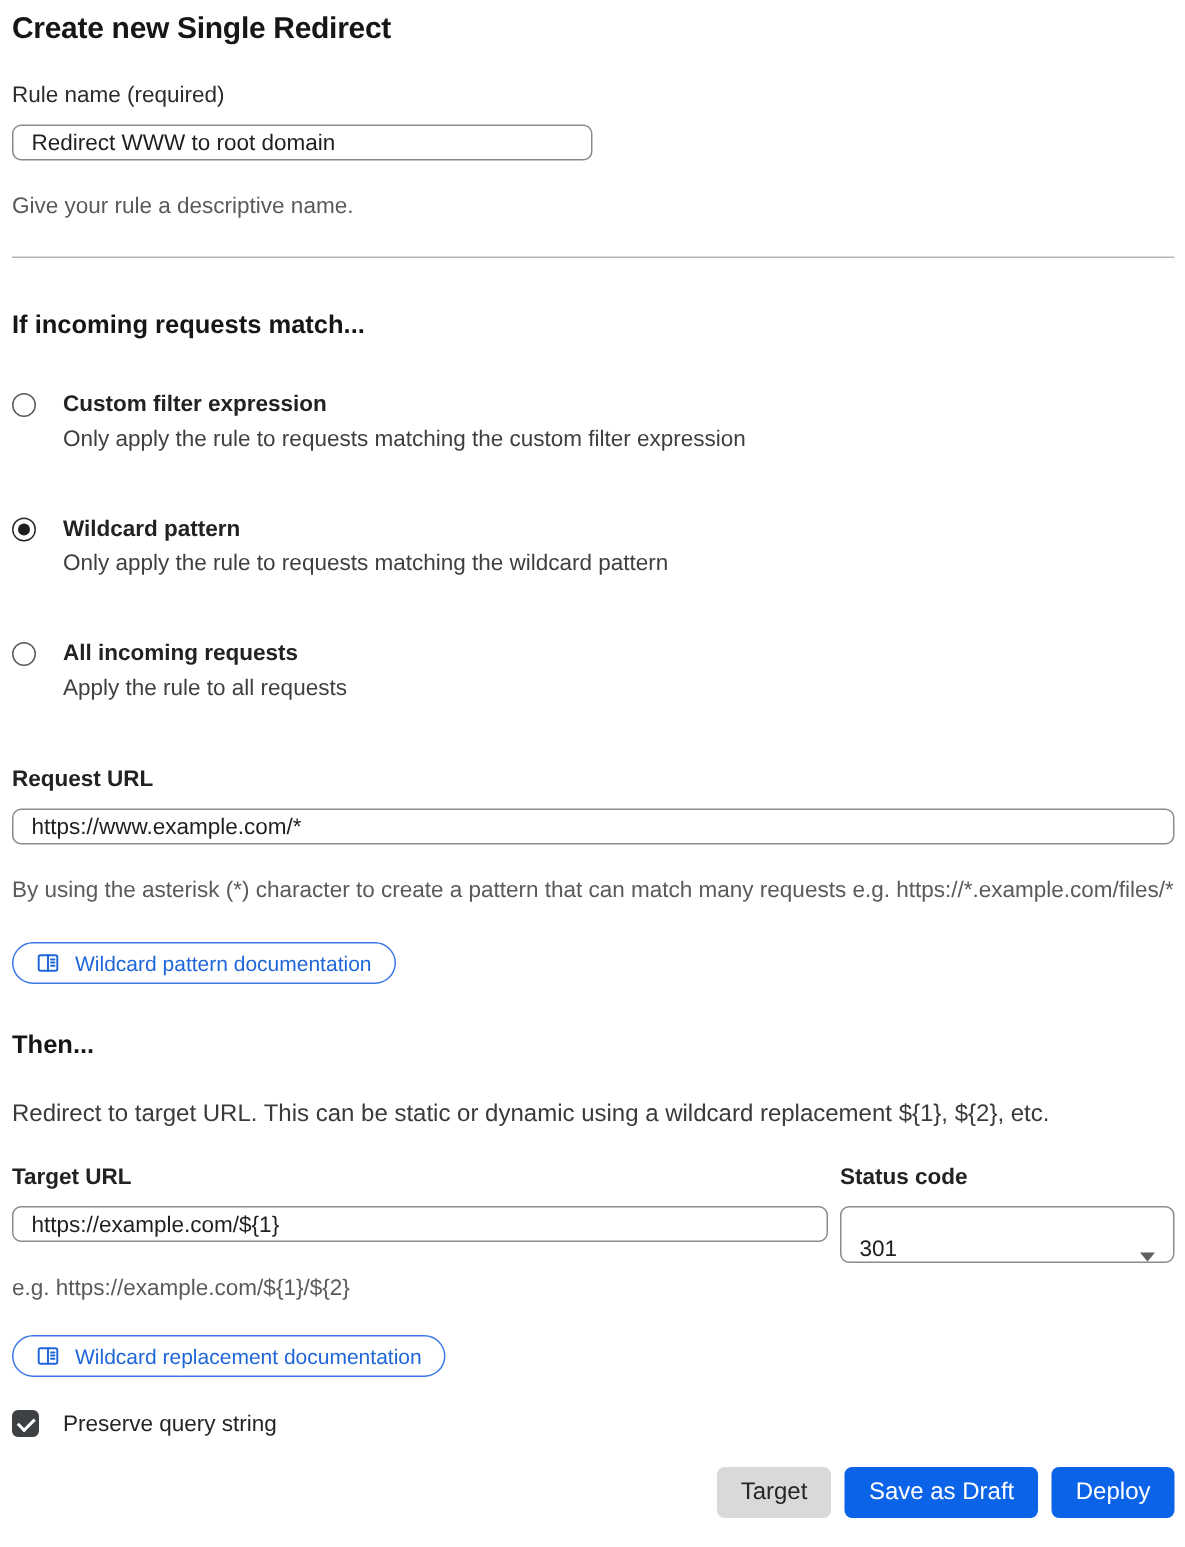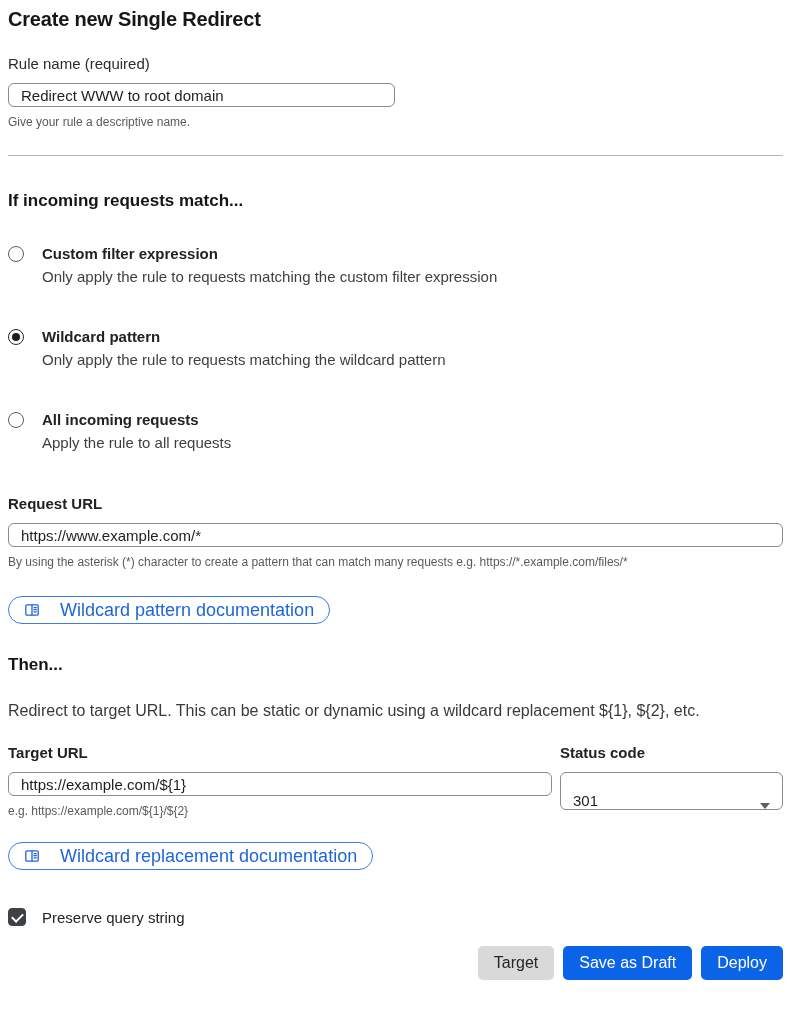--- a/index.html
+++ b/index.html
@@ -30,21 +30,21 @@
   .text-input {
     height: 24px; border: 1px solid #8a8a8a; border-radius: 6px;
     padding: 4px 12px; font-size: 15px; color: #1f1f1f;
     font-family: "Liberation Sans", sans-serif;
     background: #fff; outline: none; display: block;
   }
   .rule-name-input { width: 387px; }
   .text-input.full { width: 100%; }
 
   .help {
-    font-size: 12px; line-height: 24px; color: #5a5a5a; margin-top: 3px;
+    font-size: 15px; line-height: 24px; color: #5a5a5a; margin-top: 19px;
   }
 
   .divider {
     border: none; border-top: 1px solid #b5b5b5;
     margin: 21px 0 0 0;
   }
 
   .match-heading { margin-top: 33px; }
 
   .radio-group { margin-top: 30px; }
@@ -63,25 +63,25 @@
     width: 8px; height: 8px; border-radius: 50%;
     background: #1e1e1e; transform: translate(-50%, -50%);
   }
   .radio-label { font-size: 15px; line-height: 22px; font-weight: 600; color: #222; }
   .radio-desc { font-size: 15px; line-height: 24px; color: #3f3f3f; }
 
   .request-url-field { margin-top: 39px; }
 
   .doc-btn {
     margin-top: 22px;
-    display: inline-flex; align-items: center; gap: 20px;
+    display: inline-flex; align-items: center; gap: 10px;
     height: 28px; padding: 0 15px;
     background: #fff; border: 1px solid var(--doc-blue, #3c79e6);
     border-radius: 16px; color: var(--doc-blue-text, #1e66d9);
-    font-size: 18px; font-family: "Liberation Sans", sans-serif;
+    font-size: 14px; font-family: "Liberation Sans", sans-serif;
     cursor: pointer;
   }
   .doc-btn svg { display: block; }
   .doc-btn-2 { margin-top: 19px; }
 
   .then-heading { margin-top: 29px; }
   .then-desc {
     margin: 22px 0 0 0; font-size: 16px; line-height: 24px; color: #3a3a3a;
   }
 
@@ -94,21 +94,21 @@
     display: flex; align-items: flex-end; justify-content: space-between;
     cursor: pointer;
   }
   .caret {
     width: 0; height: 0;
     border-left: 5px solid transparent; border-right: 5px solid transparent;
     border-top: 6px solid #5f5f5f;
   }
 
   .checkbox-row {
-    margin-top: 38px; display: flex; align-items: center; gap: 16px;
+    margin-top: 22px; display: flex; align-items: center; gap: 16px;
     font-size: 15px; color: #242424; cursor: pointer;
   }
   .checkbox {
     width: 18px; height: 18px; flex: 0 0 18px;
     border: 1.5px solid #5a5a5a; border-radius: 4px; background: #fff;
     position: relative;
   }
   .checkbox.checked {
     background: var(--checkbox-bg, #3e4144); border-color: var(--checkbox-bg, #3e4144);
   }

